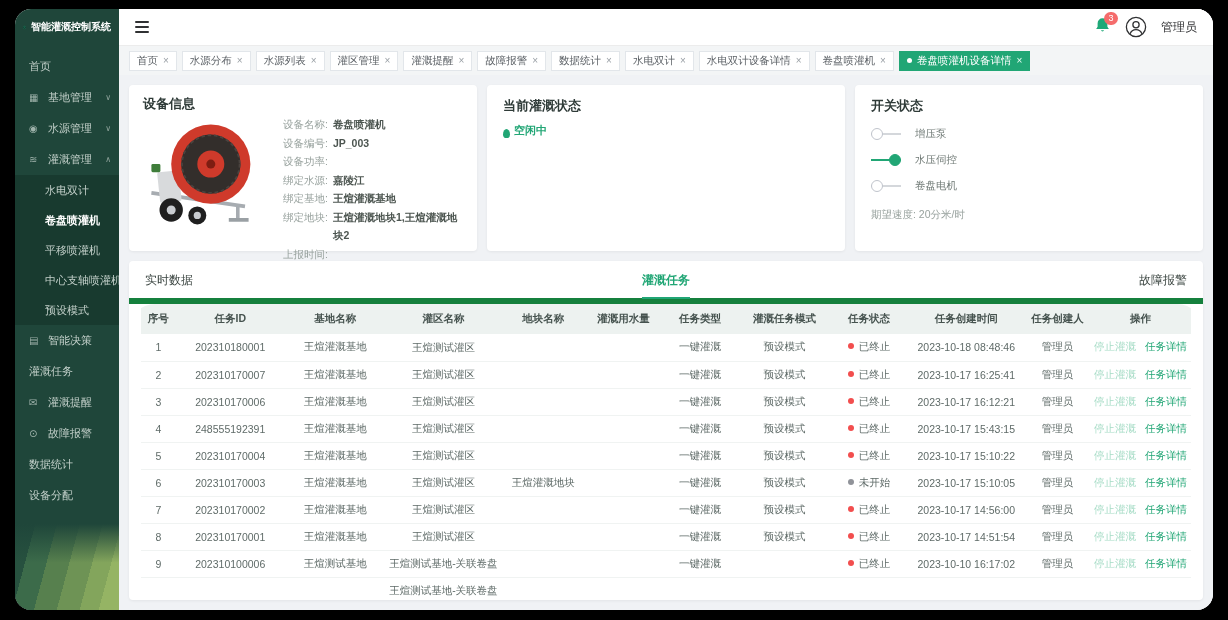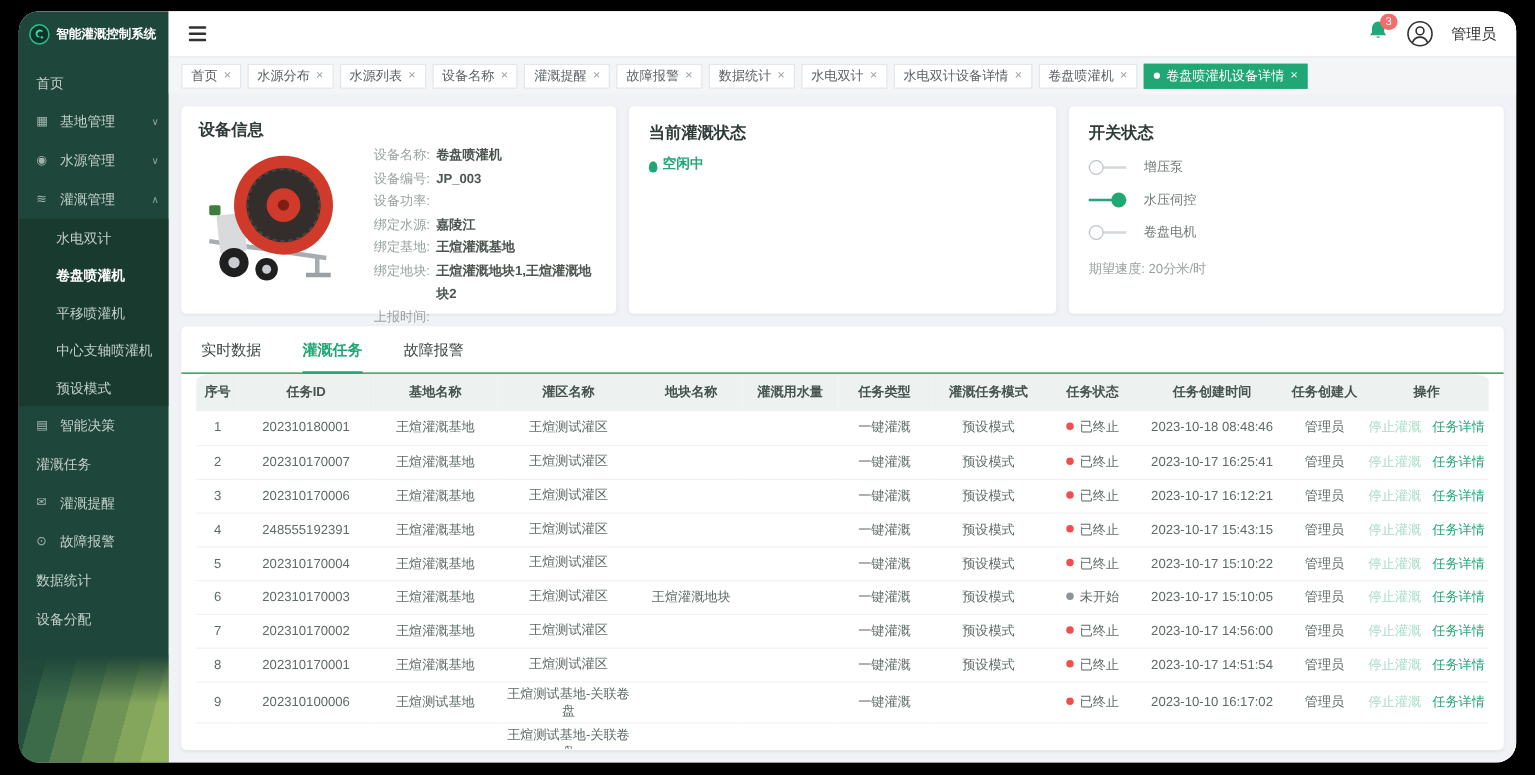--- a/index.html
+++ b/index.html
@@ -1,20 +1,20 @@
 <!DOCTYPE html>
 <html><head>
 <meta charset="utf-8">
 <style>
   * { margin:0; padding:0; box-sizing:border-box; }
   html,body { width:1228px; height:620px; background:#000; font-family:"Liberation Sans","DejaVu Sans",sans-serif; overflow:hidden; }
   .window { position:absolute; left:15px; top:9px; width:1198px; height:601px; background:#fff; border-radius:16px; overflow:hidden; display:flex; }
 
   
-  .sidebar { width:120px; background:#1f463a; display:flex; flex-direction:column; flex-shrink:0; }
+  .sidebar { width:104px; background:#1f463a; display:flex; flex-direction:column; flex-shrink:0; }
   .logo { height:36px; display:flex; align-items:center; padding:0 8px; gap:5px; }
   .logo-title { font-size:10px; font-weight:bold; color:#fff; white-space:nowrap; }
   .menu { flex:0 0 auto; padding-top:6px; }
   .mi { height:31px; display:flex; align-items:center; padding:0 8px 0 14px; color:#c3d0ca; font-size:11px; cursor:pointer; white-space:nowrap; }
   .mi .ic { width:13px; margin-right:6px; font-size:10px; color:#9fb3ab; flex-shrink:0; }
   .mi .chev { margin-left:auto; font-size:8px; color:#8fa39b; }
   .mi.sub { padding-left:30px; height:30px; }
   .mi.active { color:#fff; font-weight:bold; }
   .subwrap { background:#183a2f; }
   .side-photo { margin-top:auto; height:86px; background:
@@ -61,21 +61,21 @@
   .toggle { position:relative; width:30px; height:12px; flex-shrink:0; }
   .toggle .track { position:absolute; left:0; right:0; top:5px; height:2px; background:#d4d7db; }
   .toggle .knob { position:absolute; top:0; width:12px; height:12px; border-radius:50%; background:#fff; border:1px solid #c0c4cc; }
   .toggle.off .knob { left:0; }
   .toggle.on .track { background:#21a675; }
   .toggle.on .knob { right:0; background:#21a675; border-color:#21a675; }
   .sw-label { font-size:10.5px; color:#707a76; }
   .speed { font-size:10.5px; color:#98a29e; margin-top:15px; }
 
   .table-card { margin-top:10px; flex:1; display:flex; flex-direction:column; overflow:hidden; padding:0; }
-  .ttabs { display:flex; gap:33px; padding:11px 16px 0; border-bottom:1px solid #15803d; }
+  .ttabs { display:flex; gap:33px; padding:11px 16px 0; border-bottom:6px solid #15803d;justify-content:space-between; }
   .ttab { font-size:12px; color:#3c4642; padding-bottom:9px; cursor:pointer; position:relative; }
   .ttab.active { color:#21a675; font-weight:bold; }
   .ttab.active::after { content:''; position:absolute; left:0; right:0; bottom:-1px; height:2px; background:#21a675; }
   .tscroll { height:300px; overflow:hidden; padding:0 12px;border-radius:26px; }
   table { width:100%; border-collapse:collapse; table-layout:fixed; font-size:10.5px; color:#5f6b68; text-align:center; }
   thead th { background:#edf2f0; height:30px; font-weight:bold; color:#46534f; font-size:10.5px; padding:0 3px; white-space:nowrap; }
   td { height:27px; border-bottom:1px solid #f0f3f2; padding:2px 3px; white-space:nowrap; overflow:hidden; }
   td.wrap { white-space:normal; line-height:1.35; }
   .dot { display:inline-block; width:6px; height:6px; border-radius:50%; margin-right:5px; vertical-align:1px; }
   .act-stop { color:#a6dcc6; margin-right:9px; cursor:pointer; }
@@ -188,21 +188,21 @@
         </div>
         <div class="tab">
           <span>水源分布</span>
           <span class="x">×</span>
         </div>
         <div class="tab">
           <span>水源列表</span>
           <span class="x">×</span>
         </div>
         <div class="tab">
-          <span>设备名称</span>
+          <span>灌区管理</span>
           <span class="x">×</span>
         </div>
         <div class="tab">
           <span>灌溉提醒</span>
           <span class="x">×</span>
         </div>
         <div class="tab">
           <span>故障报警</span>
           <span class="x">×</span>
         </div>

